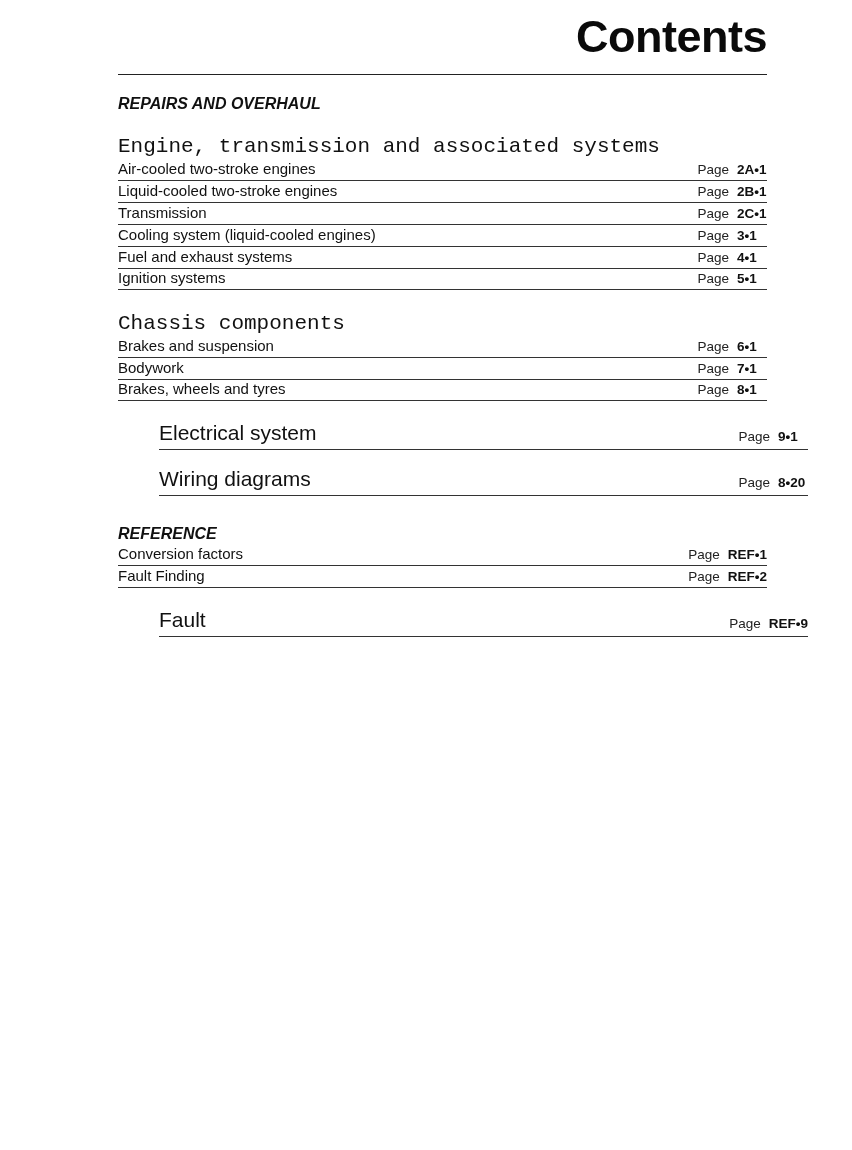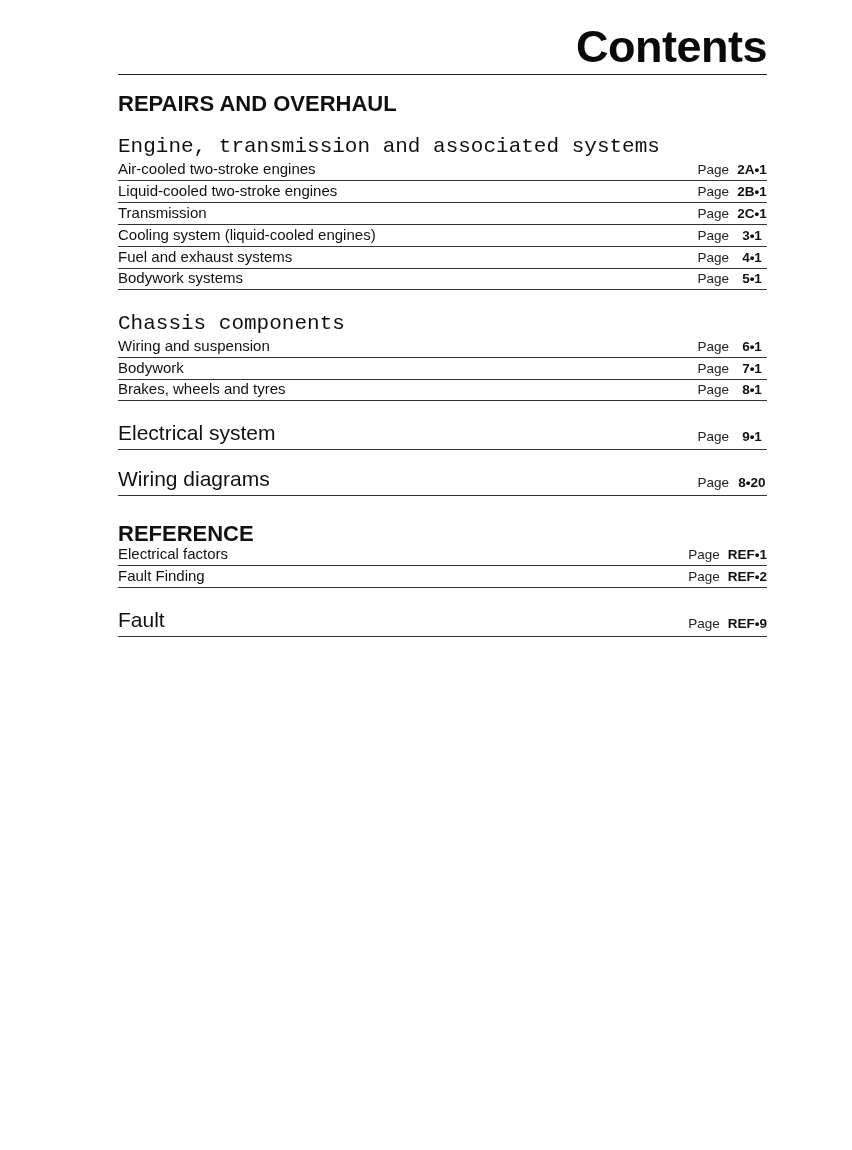--- a/index.html
+++ b/index.html
@@ -1,27 +1,27 @@
 <!DOCTYPE html>
 <html><head>
   <meta charset="utf-8">
   <style>
     html, body { margin: 0; padding: 0; background: #ffffff; }
     body { width: 852px; height: 1150px; position: relative; overflow: hidden; font-family: "Liberation Sans", sans-serif; color: #111; }
     .page { position: absolute; left: 118px; top: 0; width: 649px; }
-    .title { position: absolute; right: 0; top: 22px; font-size: 45px; font-weight: bold; letter-spacing: -0.5px; line-height: 50px; color: #0a0a0a; }
+    .title { position: absolute; right: 0; top: 12px; font-size: 45px; font-weight: bold; letter-spacing: -0.5px; line-height: 50px; color: #0a0a0a; }
     .title-rule { position: absolute; left: 0; top: 74px; width: 649px; height: 0; border-top: 1.5px solid #222; }
-    .part-heading { position: absolute; left: 0; font-size: 22px; font-weight: bold; line-height: 24px; color: #111; }
+    .part-heading { position: absolute; left: 0; font-size: 16px; font-weight: bold; line-height: 24px; color: #111; font-style: italic; }
     .section-heading { position: absolute; left: 0; font-size: 21px; line-height: 24px; color: #111; font-family: Liberation Mono, monospace; }
     .row { position: absolute; left: 0; width: 649px; height: 21px; border-bottom: 1.5px solid #333; }
     .row .label { position: absolute; left: 0; bottom: 3px; font-size: 15px; color: #111; white-space: nowrap; }
     .row .pg { position: absolute; right: 0; bottom: 3px; font-size: 13.5px; white-space: nowrap; }
     .row .pg .word { color: #222; padding-left: 40px; }
-    .row .pg .num { font-weight: bold; display: inline-block; min-width: 30px; text-align: center; margin-left: 8px; }
-    .row.big { height: 28px; }
+    .row .pg .num { font-weight: bold; display: inline-block; min-width: 30px; text-align: left; margin-left: 8px; }
+    .row.big { height: 28px; margin-left: 41px; }
     .row.big .label { font-size: 21px; bottom: 4px; }
     .row.big .pg { bottom: 5px; }
   </style>
 </head>
 <body>
 
 <div class="page">
   <div class="title">Contents</div>
   <div class="title-rule"></div>
 
@@ -43,28 +43,28 @@
   </div>
   <div class="row" style="top:225px;">
     <span class="label">Cooling system (liquid-cooled engines)</span>
     <span class="pg"><span class="word">Page</span><span class="num">3•1</span></span>
   </div>
   <div class="row" style="top:247px;">
     <span class="label">Fuel and exhaust systems</span>
     <span class="pg"><span class="word">Page</span><span class="num">4•1</span></span>
   </div>
   <div class="row" style="top:268px;">
-    <span class="label">Bodywork systems</span>
+    <span class="label">Ignition systems</span>
     <span class="pg"><span class="word">Page</span><span class="num">5•1</span></span>
   </div>
 
   <div class="section-heading" style="top:312px;">Chassis components</div>
 
   <div class="row" style="top:336px;">
-    <span class="label">Wiring and suspension</span>
+    <span class="label">Brakes and suspension</span>
     <span class="pg"><span class="word">Page</span><span class="num">6•1</span></span>
   </div>
   <div class="row" style="top:358px;">
     <span class="label">Bodywork</span>
     <span class="pg"><span class="word">Page</span><span class="num">7•1</span></span>
   </div>
   <div class="row" style="top:379px;">
     <span class="label">Brakes, wheels and tyres</span>
     <span class="pg"><span class="word">Page</span><span class="num">8•1</span></span>
   </div>
@@ -75,21 +75,21 @@
   </div>
 
   <div class="row big" style="top:467px;">
     <span class="label">Wiring diagrams</span>
     <span class="pg"><span class="word">Page</span><span class="num">8•20</span></span>
   </div>
 
   <div class="part-heading" style="top:522px;">REFERENCE</div>
 
   <div class="row" style="top:544px;">
-    <span class="label">Electrical factors</span>
+    <span class="label">Conversion factors</span>
     <span class="pg"><span class="word">Page</span><span class="num">REF•1</span></span>
   </div>
   <div class="row" style="top:566px;">
     <span class="label">Fault Finding</span>
     <span class="pg"><span class="word">Page</span><span class="num">REF•2</span></span>
   </div>
 
   <div class="row big" style="top:608px;">
     <span class="label">Fault</span>
     <span class="pg"><span class="word">Page</span><span class="num">REF•9</span></span>

